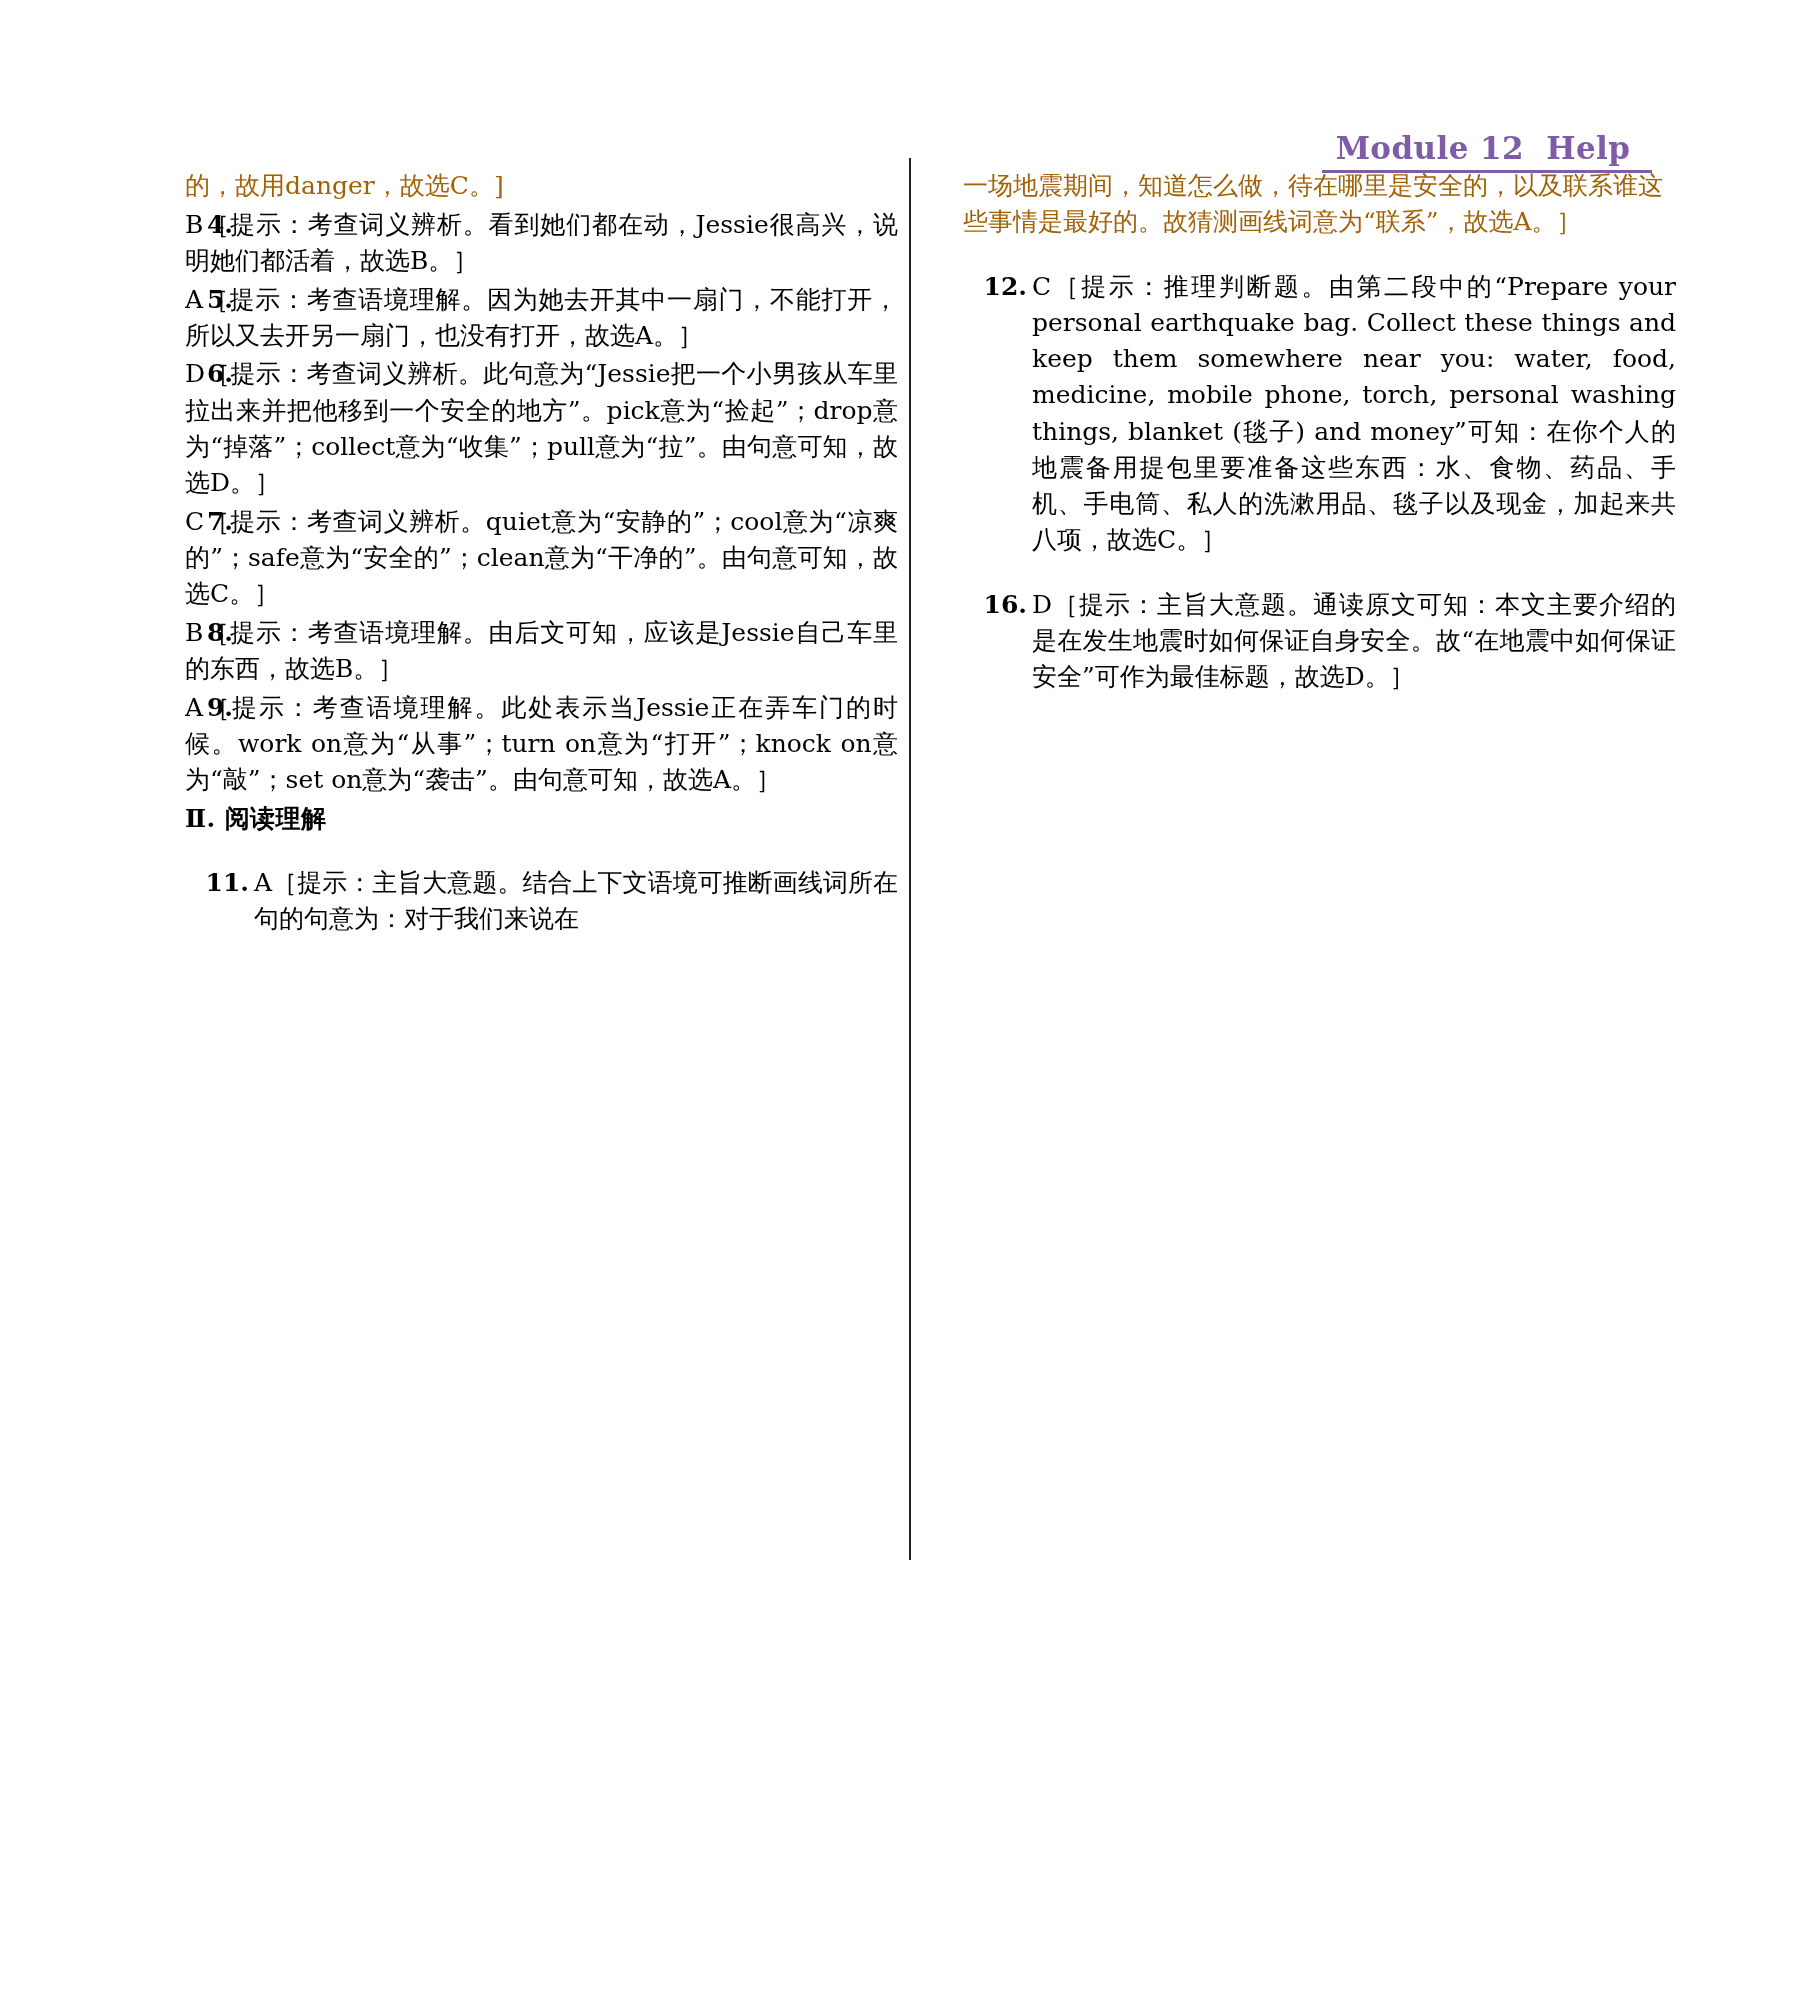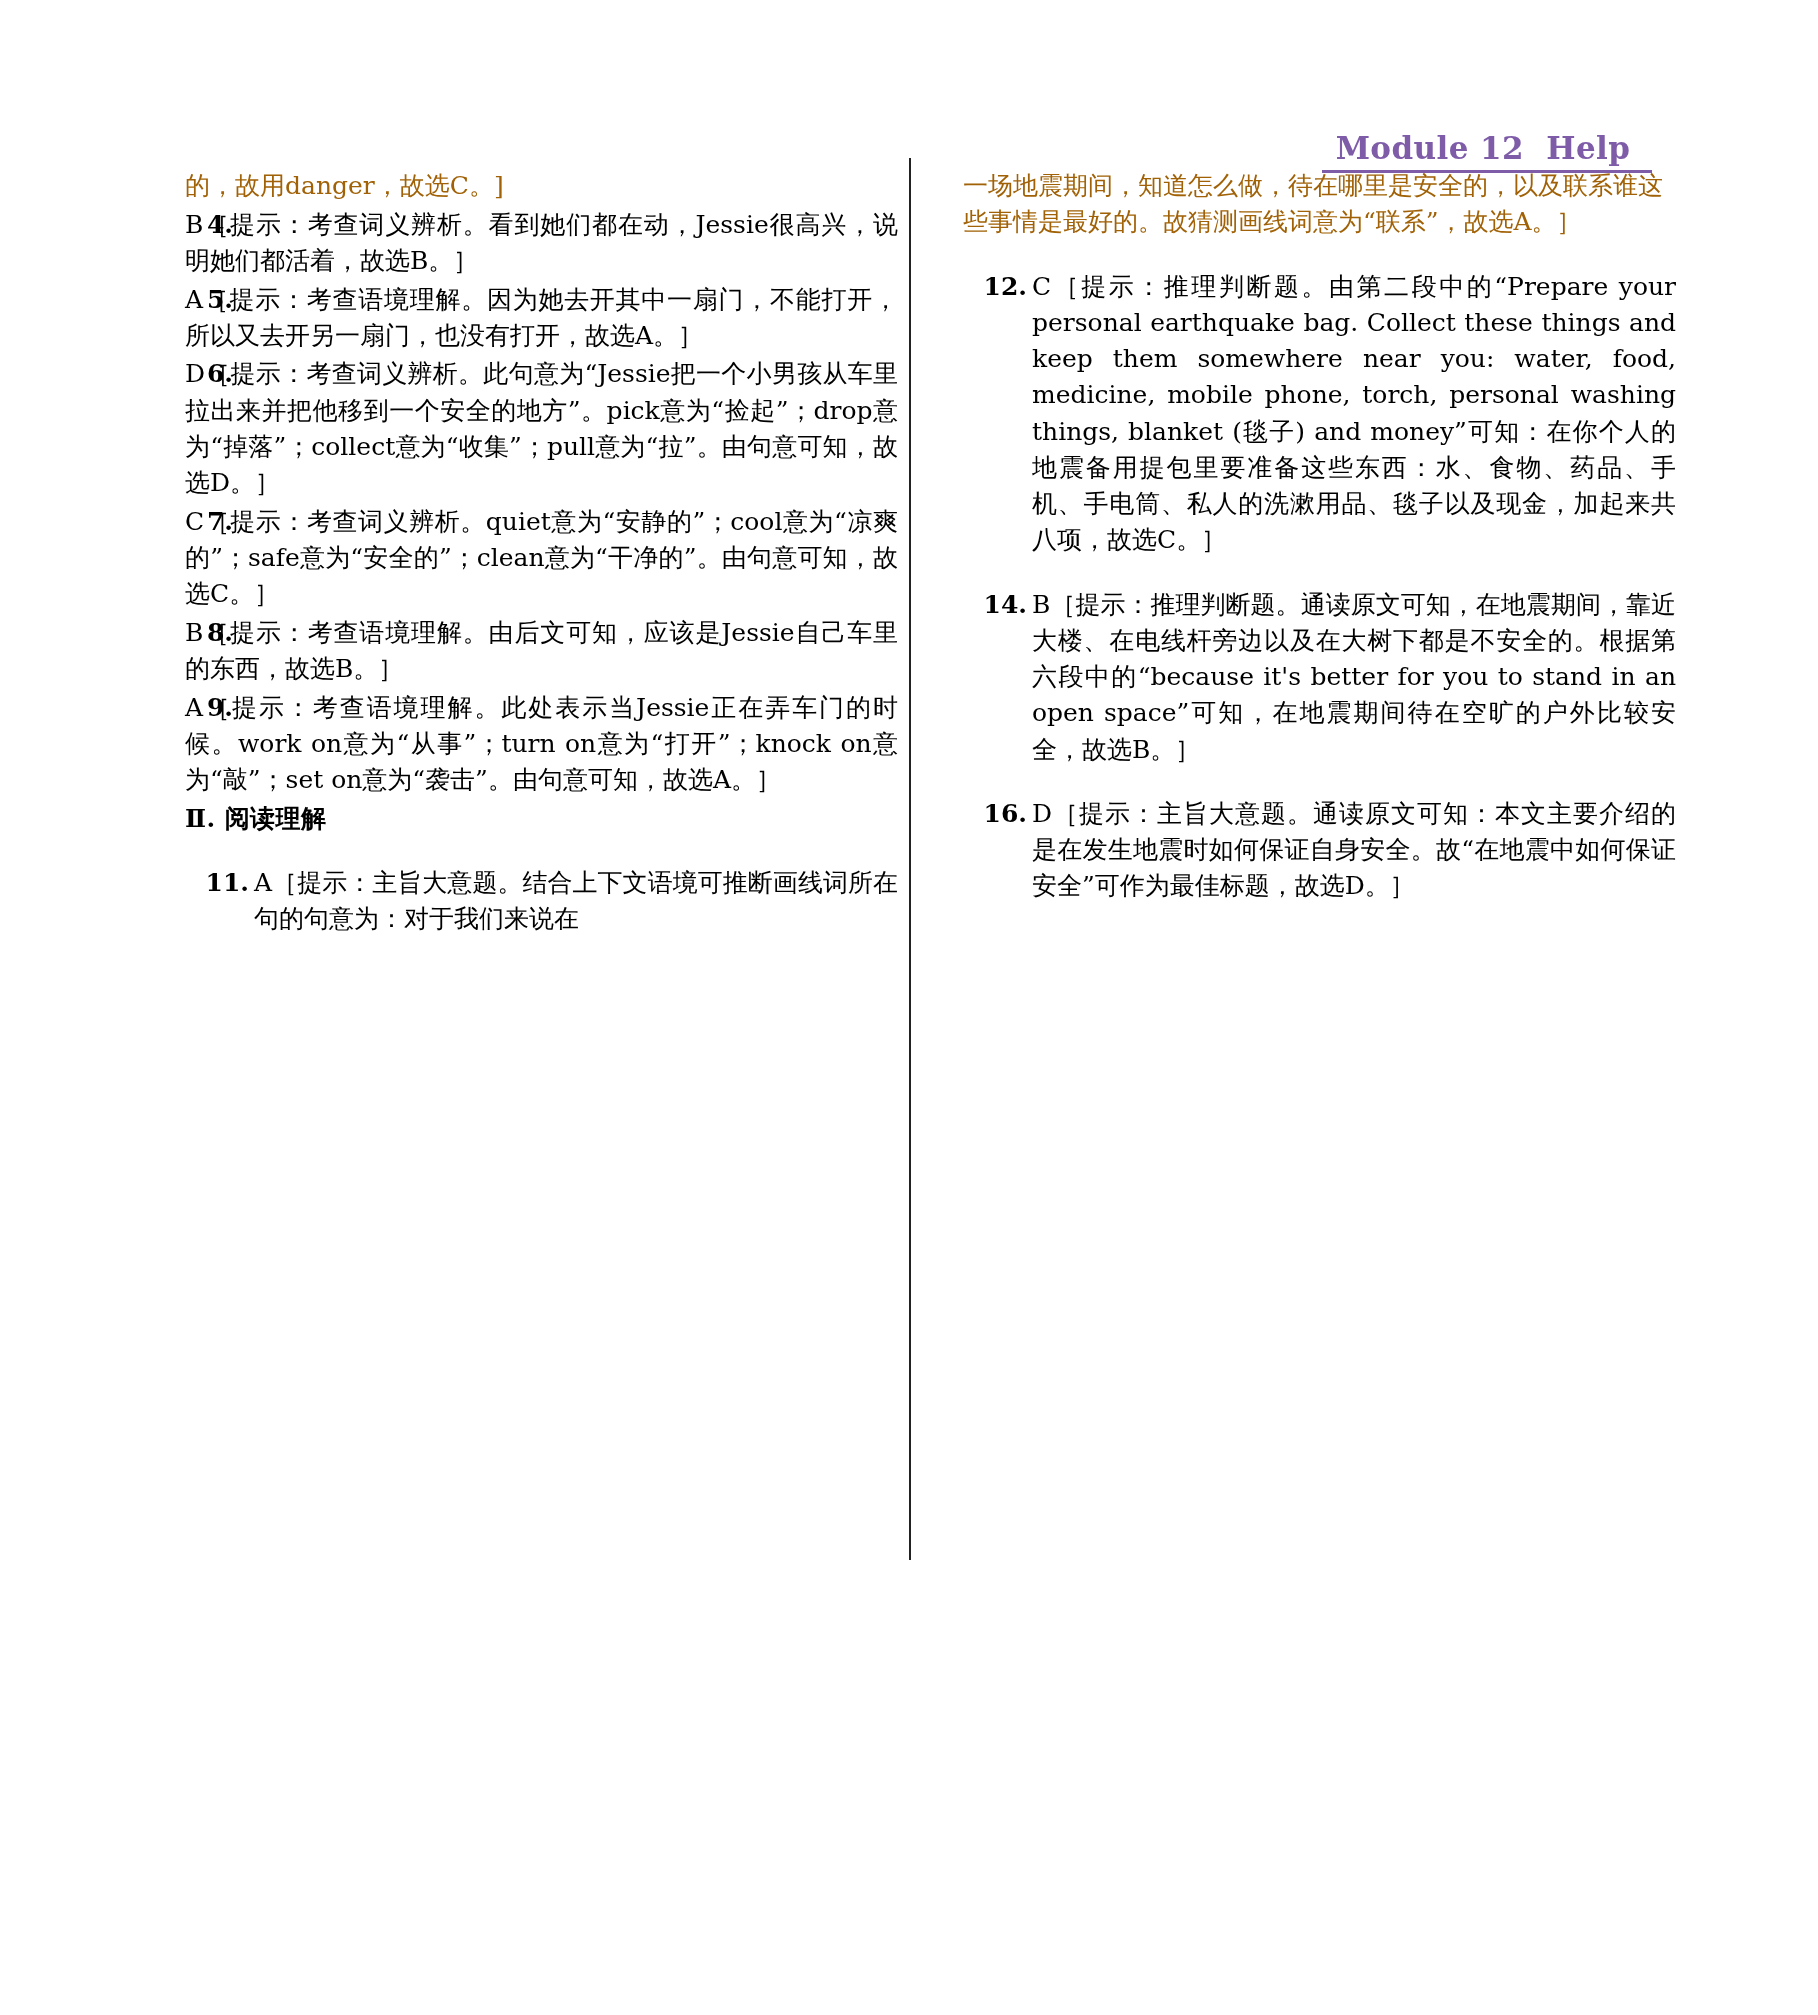--- a/index.html
+++ b/index.html
@@ -161,24 +161,20 @@
   <div class="col col-right">
 
     <div class="cont">一场地震期间，知道怎么做，待在哪里是安全的，以及联系谁这些事情是最好的。故猜测画线词意为“联系”，故选A。］</div>
 
     <div class="item">
       <span class="num num-wide">12.</span>
       <div class="body body-wide">C［提示：推理判断题。由第二段中的“Prepare your personal earthquake bag. Collect these things and keep them somewhere near you: water, food, medicine, mobile phone, torch, personal washing things, blanket (毯子) and money”可知：在你个人的地震备用提包里要准备这些东西：水、食物、药品、手机、手电筒、私人的洗漱用品、毯子以及现金，加起来共八项，故选C。］</div>
     </div>
 
 
-    <div class="item">
-      <span class="num num-wide">14.</span>
-      <div class="body body-wide">B［提示：推理判断题。通读原文可知，在地震期间，靠近大楼、在电线杆旁边以及在大树下都是不安全的。根据第六段中的“because it's better for you to stand in an open space”可知，在地震期间待在空旷的户外比较安全，故选B。］</div>
-    </div>
 
     <div class="item">
       <span class="num num-wide">16.</span>
       <div class="body body-wide">D［提示：主旨大意题。通读原文可知：本文主要介绍的是在发生地震时如何保证自身安全。故“在地震中如何保证安全”可作为最佳标题，故选D。］</div>
     </div>
 
   </div>
 
 </div>
 

